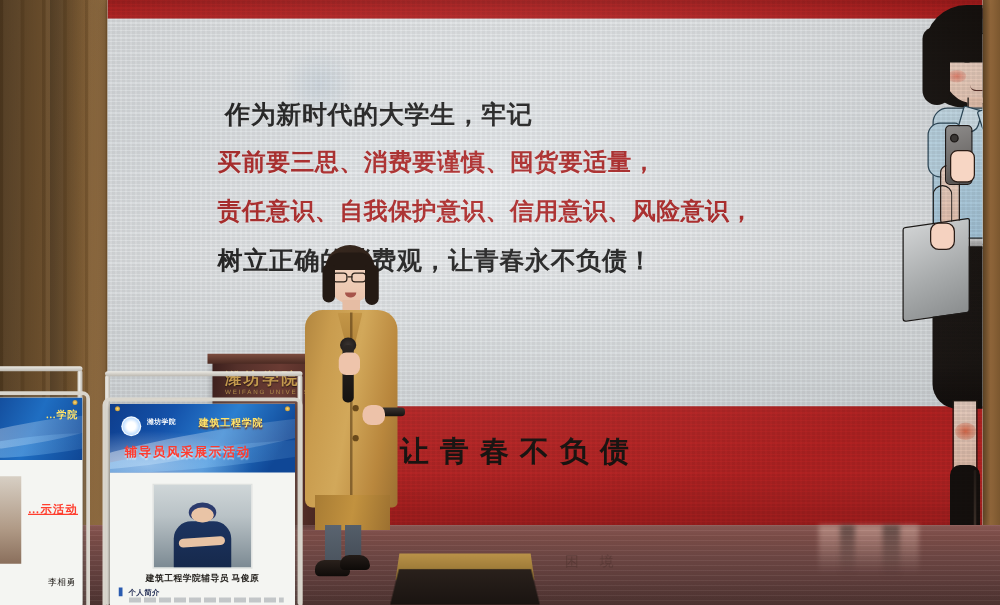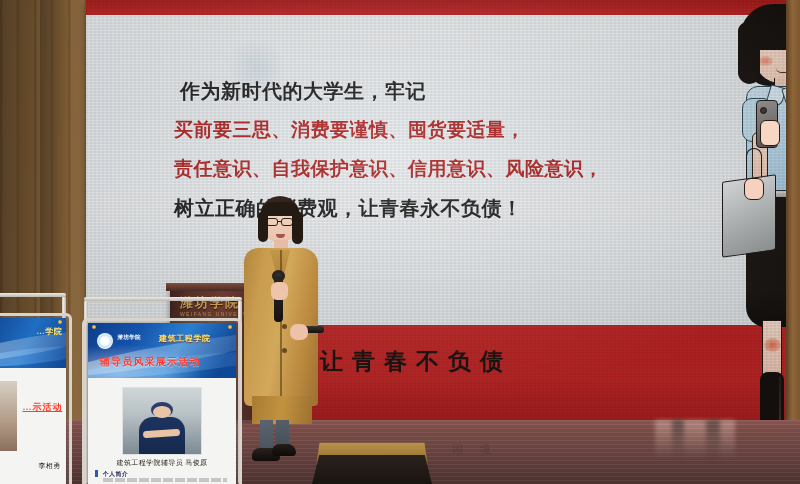--- a/index.html
+++ b/index.html
@@ -321,21 +321,21 @@
   .p-photo-body {
     position:absolute; left:20%; top:44%; width:60%; height:56%;
     background:linear-gradient(180deg,#1d3460,#16294c); border-radius:14px 14px 0 0;
   }
   .p-photo-arm {
     position:absolute; left:26%; top:64%; width:48%; height:10%;
     background:#e8c3a4; border-radius:6px; transform:rotate(-4deg);
   }
   .p-name {
     position:absolute; left:0; top:84%; width:100%; text-align:center;
-    font-size:7px; color:#23201c; letter-spacing:.4px; white-space:nowrap;
+    font-size:7px; color:#23201c; letter-spacing:.4px; white-space:nowrap;font-weight:bold;
   }
   .p-sub {
     position:absolute; left:10%; top:91%; font-size:6px; color:#1f2a52;
     font-weight:700; letter-spacing:.3px; white-space:nowrap;
   }
   .p-sub-bar {
     position:absolute; left:5%; top:91.2%; width:3px; height:7px; background:#2a5bb0;
   }
   .p-fine {
     position:absolute; left:10%; top:96%; width:84%; height:4px;

